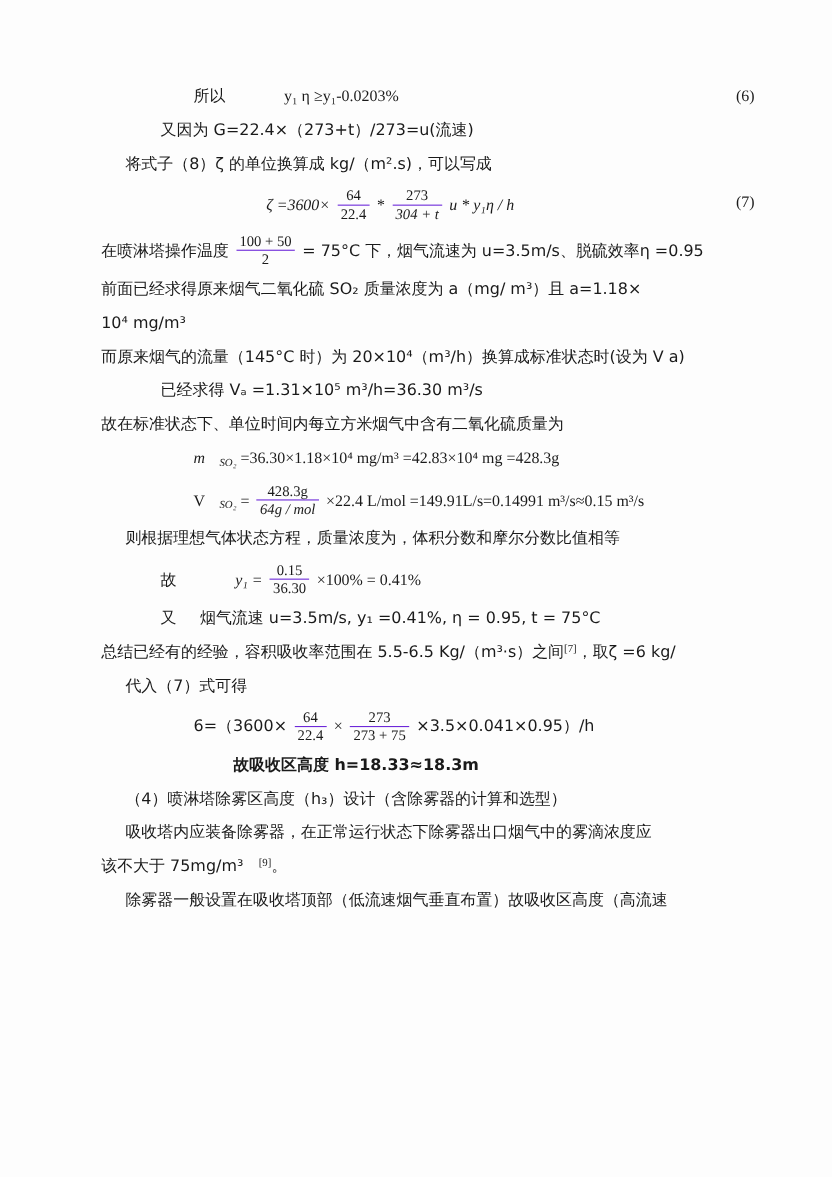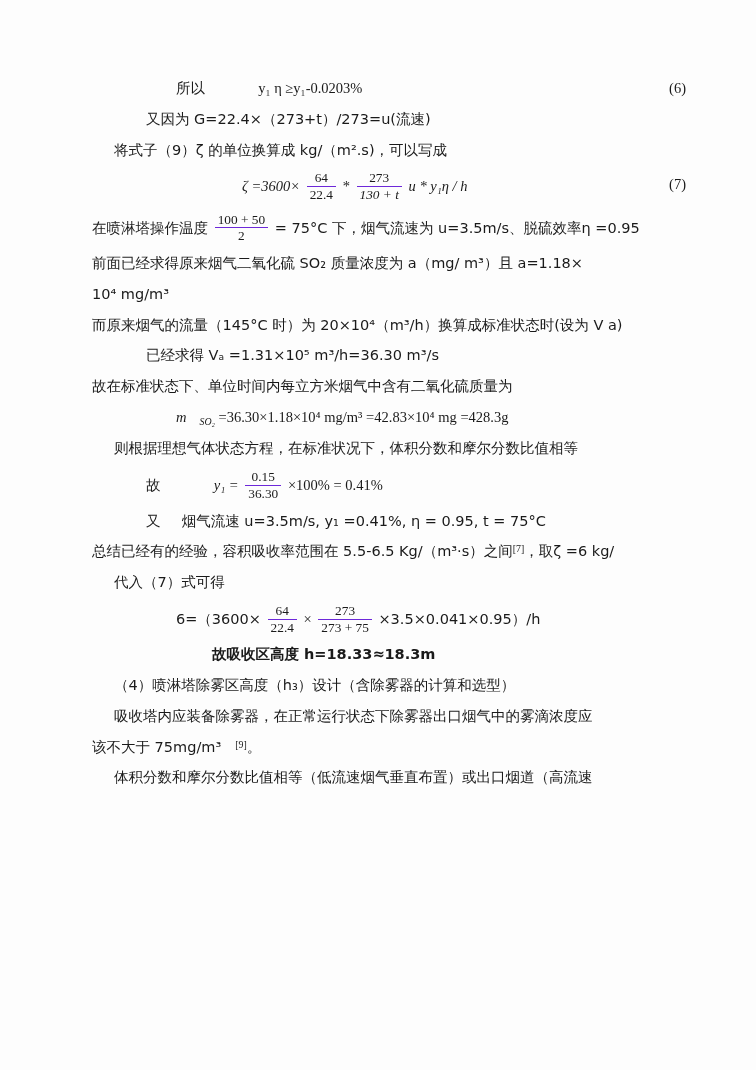--- a/index.html
+++ b/index.html
@@ -101,33 +101,33 @@
       <span class="gap-lg"></span>
       <span class="rom">y₁ η ≥y₁-0.0203%</span>
       <span class="eqnum">(6)</span>
     </div>
 
     <div class="line indent2">
       <span class="cn">又因为 G=22.4×（273+t）/273=u(流速)</span>
     </div>
 
     <div class="line indent1">
-      <span class="cn">将式子（9）ζ 的单位换算成 kg/（m².s)，可以写成</span>
+      <span class="cn">将式子（8）ζ 的单位换算成 kg/（m².s)，可以写成</span>
     </div>
 
     <div class="line indentc tall">
       <span class="ital">ζ =3600×</span>
       <span class="frac">
         <span class="num rom">64</span>
         <span class="den rom">22.4</span>
       </span>
       <span class="rom">*</span>
       <span class="frac">
         <span class="num rom">273</span>
-        <span class="den ital">130 + t</span>
+        <span class="den ital">304 + t</span>
       </span>
       <span class="ital">u * y₁η / h</span>
       <span class="eqnum">(7)</span>
     </div>
 
     <div class="line tall">
       <span class="cn">在喷淋塔操作温度</span>
       <span class="frac">
         <span class="num rom">100 + 50</span>
         <span class="den rom">2</span>
@@ -153,23 +153,32 @@
 
     <div class="line">
       <span class="cn">故在标准状态下、单位时间内每立方米烟气中含有二氧化硫质量为</span>
     </div>
 
     <div class="line indent3">
       <span class="ital">m</span><sub class="ital">SO₂</sub>
       <span class="rom">=36.30×1.18×10⁴ mg/m³ =42.83×10⁴ mg =428.3g</span>
     </div>
 
-
-    <div class="line indent1">
-      <span class="cn">则根据理想气体状态方程，在标准状况下，体积分数和摩尔分数比值相等</span>
+    <div class="line indent3 tall">
+      <span class="rom">V</span><sub class="ital">SO₂</sub>
+      <span class="rom">=</span>
+      <span class="frac">
+        <span class="num rom">428.3g</span>
+        <span class="den ital">64g / mol</span>
+      </span>
+      <span class="rom">×22.4 L/mol =149.91L/s=0.14991 m³/s≈0.15 m³/s</span>
+    </div>
+
+    <div class="line indent1">
+      <span class="cn">则根据理想气体状态方程，质量浓度为，体积分数和摩尔分数比值相等</span>
     </div>
 
     <div class="line indent2 tall">
       <span class="cn">故</span>
       <span class="gap-lg"></span>
       <span class="ital">y₁ =</span>
       <span class="frac">
         <span class="num rom">0.15</span>
         <span class="den rom">36.30</span>
       </span>
@@ -215,17 +224,17 @@
 
     <div class="line indent1">
       <span class="cn">吸收塔内应装备除雾器，在正常运行状态下除雾器出口烟气中的雾滴浓度应</span>
     </div>
 
     <div class="line">
       <span class="cn">该不大于 75mg/m³</span><span class="gap-sm"></span><sup class="rom">[9]</sup><span class="cn">。</span>
     </div>
 
     <div class="line indent1">
-      <span class="cn">体积分数和摩尔分数比值相等（低流速烟气垂直布置）或出口烟道（高流速</span>
+      <span class="cn">除雾器一般设置在吸收塔顶部（低流速烟气垂直布置）故吸收区高度（高流速</span>
     </div>
 
   </div>
 </div>
 
 </body></html>

